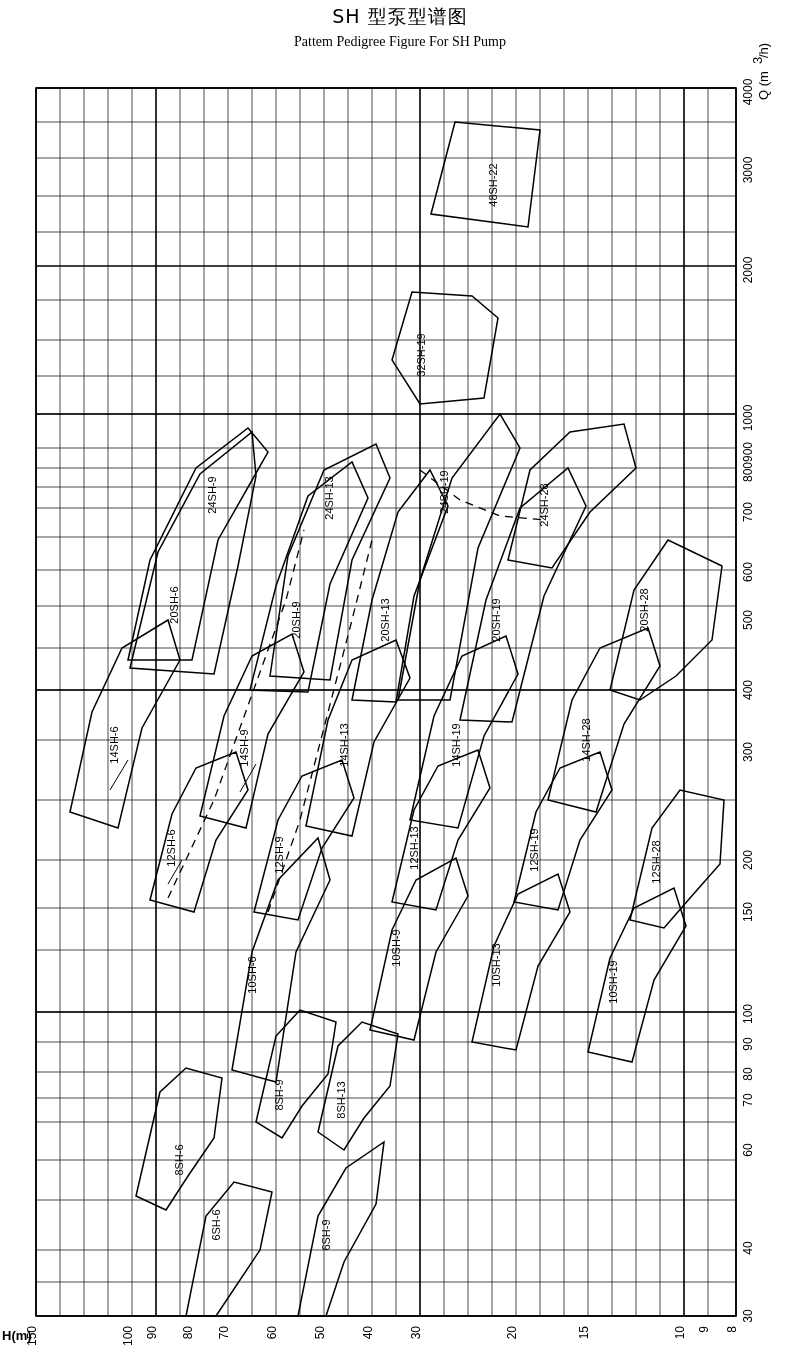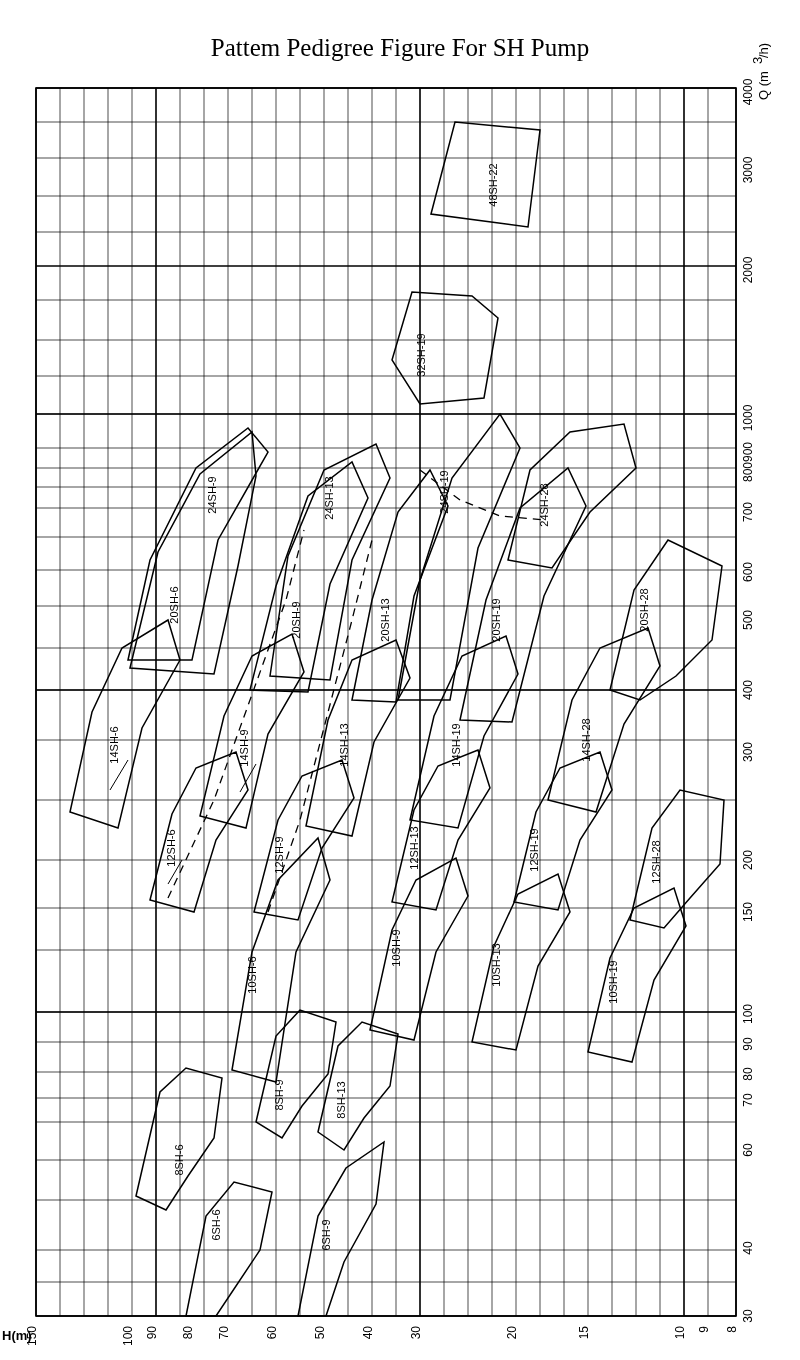--- a/index.html
+++ b/index.html
@@ -1,29 +1,30 @@
 <!DOCTYPE html>
 <html><head>
 <meta charset="utf-8">
 <style>
   html,body{margin:0;padding:0;background:#ffffff;}
   body{width:800px;height:1360px;position:relative;font-family:"Liberation Serif",serif;color:#000;}
   #chart-root{position:absolute;left:0;top:0;width:800px;height:1360px;}
   .title-cn{position:absolute;left:0;top:4px;width:800px;text-align:center;font-size:19px;font-family:"DejaVu Sans",sans-serif;letter-spacing:1px;}
-  .title-en{position:absolute;left:0;top:34px;width:800px;text-align:center;font-size:25px;font-family:"Liberation Serif",serif;}
+  .title-en{position:absolute;left:0;top:34px;width:800px;text-align:center;font-size:14px;font-family:"Liberation Serif",serif;}
   svg{position:absolute;left:0;top:0;}
   .tick-label{font-family:"Liberation Sans",sans-serif;font-size:12px;fill:#000;}
   .axis-title{font-family:"Liberation Sans",sans-serif;font-size:13px;fill:#000;}
   .curve-label{font-family:"Liberation Sans",sans-serif;font-size:11px;fill:#000;}
 </style>
 </head>
 <body>
 
 <div id="chart-root">
 
+  <div class="title-cn">SH 型泵型谱图</div>
   <div class="title-en">Pattem Pedigree Figure For SH Pump</div>
 
   <svg width="800" height="1360" viewBox="0 0 800 1360">
     <defs>
       <g id="defs-empty"></g>
     </defs>
 
     <rect x="36" y="88" width="700" height="1228" fill="#ffffff" stroke="#000000" stroke-width="1.6"></rect>
 
     <g stroke="#000000" stroke-width="0.7" fill="none">

